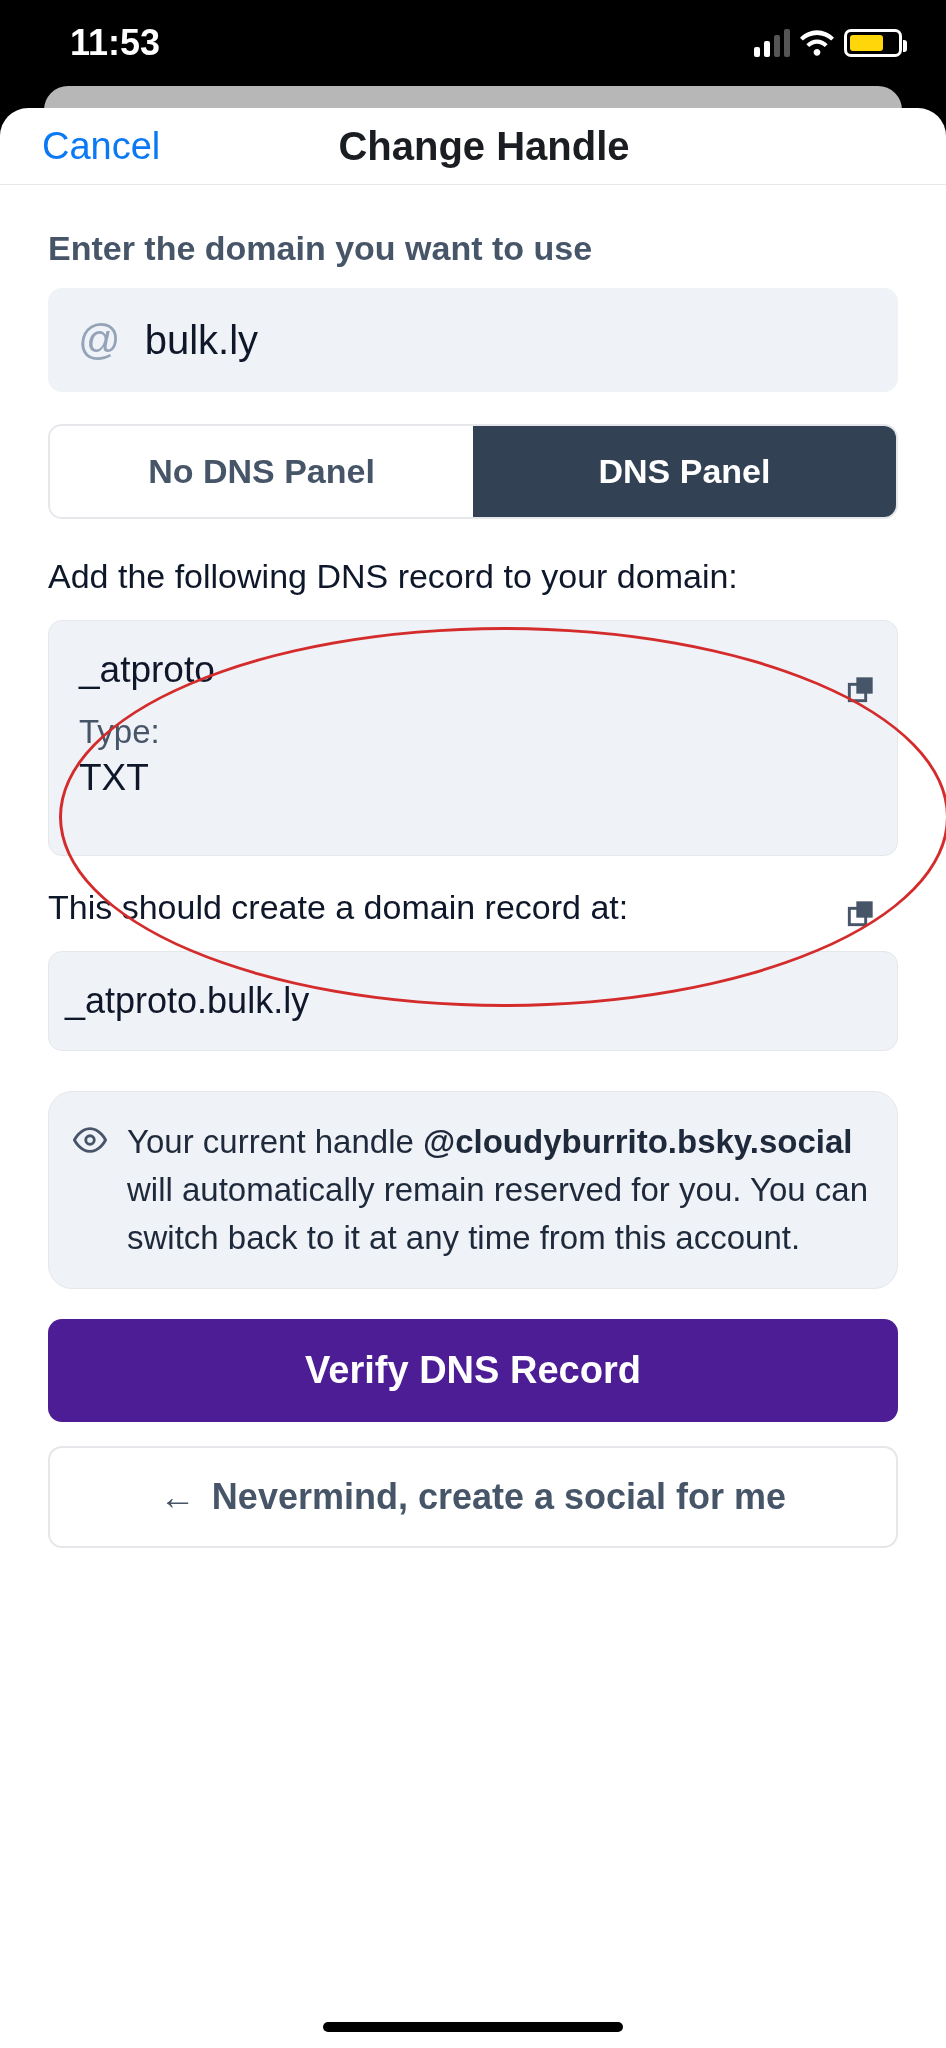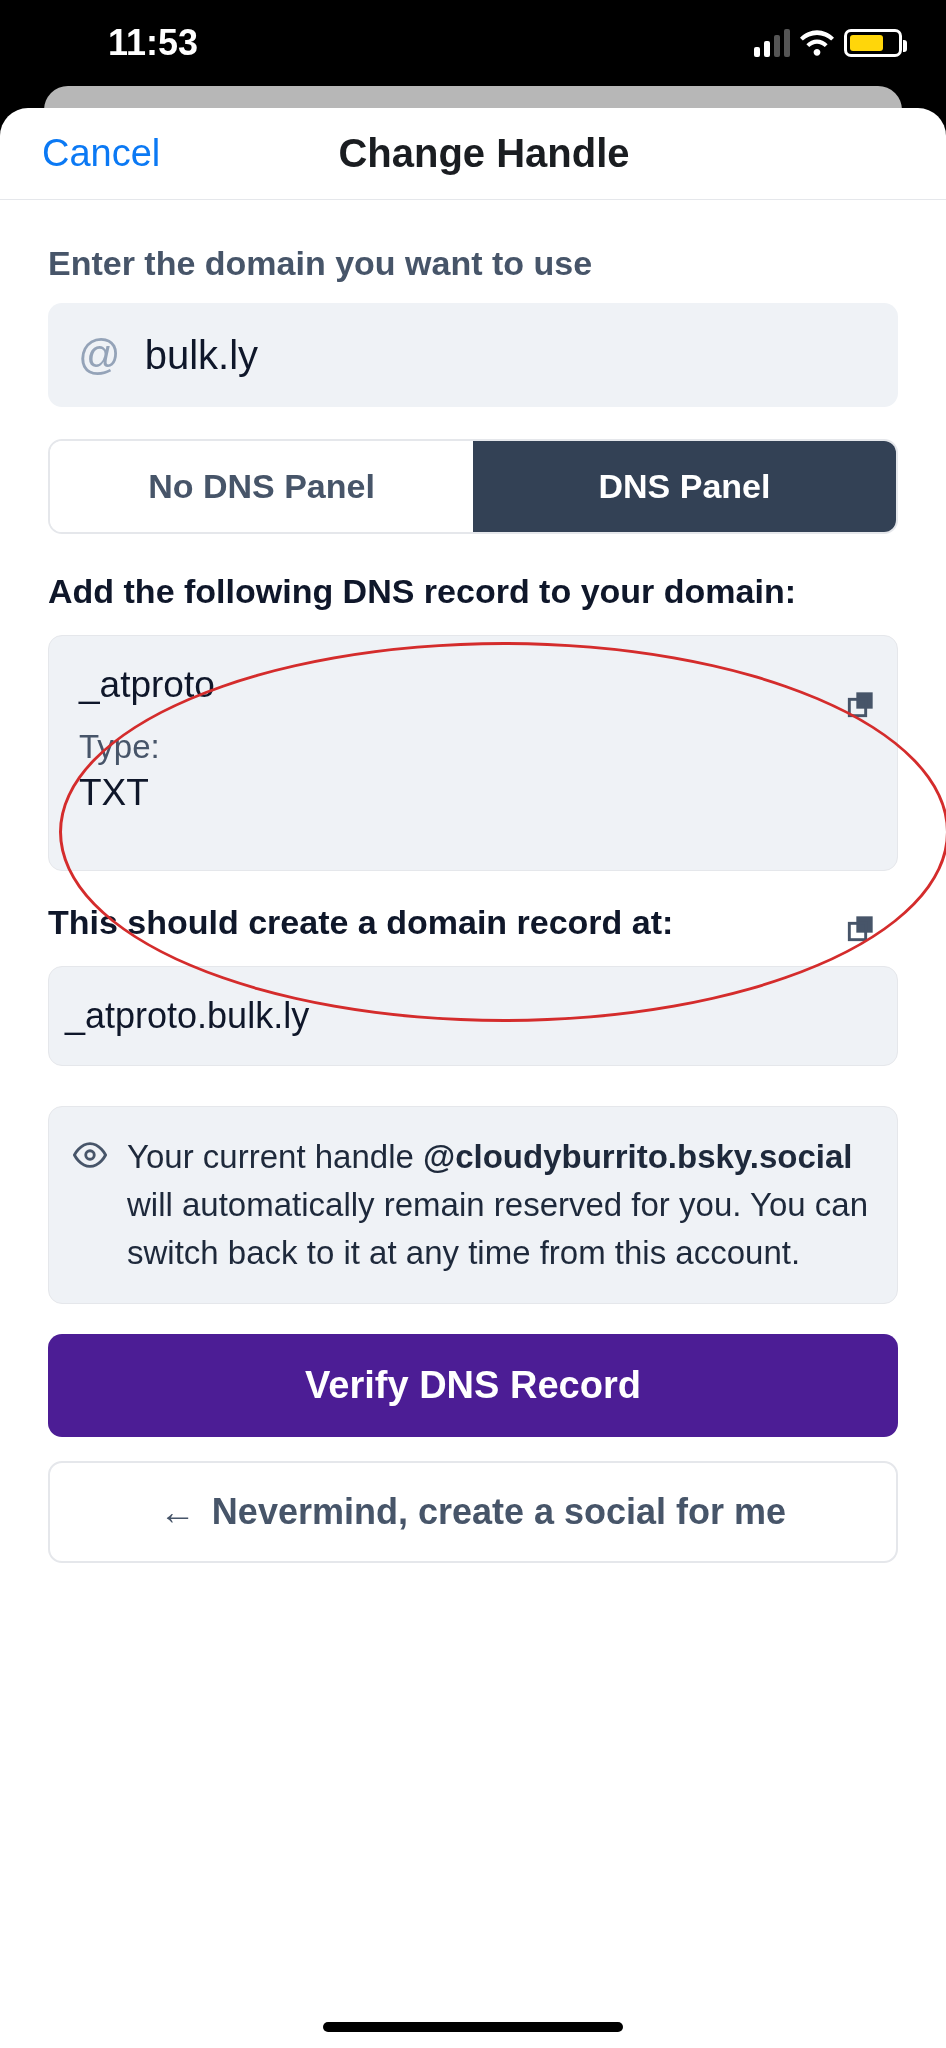--- a/index.html
+++ b/index.html
@@ -1,62 +1,62 @@
 <!DOCTYPE html>
 <html><head>
 <meta charset="utf-8">
 <style>
   * { box-sizing: border-box; -webkit-font-smoothing: antialiased; }
   html, body { margin:0; padding:0; width:946px; height:2048px; font-family: -apple-system, "Helvetica Neue", Arial, sans-serif; background:#000; }
   .phone { width:946px; height:2048px; background:#000; position:relative; overflow:hidden; }
 
   
-  .status-bar { height:86px; color:#fff; display:flex; align-items:center; justify-content:space-between; padding:0 44px 0 108px; font-size:36px; font-weight:600; }
+  .status-bar { height:86px; color:#fff; display:flex; align-items:center; justify-content:space-between; padding:0 44px 0 70px; font-size:36px; font-weight:600; }
   .status-right { display:flex; align-items:center; gap:10px; }
   .signal { display:flex; align-items:flex-end; gap:4px; height:28px; }
   .signal .bar { width:6px; background:#fff; border-radius:2px; }
   .signal .b1{height:10px;} .signal .b2{height:16px;} .signal .b3{height:22px; background:#555;} .signal .b4{height:28px; background:#555;}
   .wifi svg { display:block; }
   .battery { width:58px; height:28px; border:3px solid #fff; border-radius:7px; position:relative; display:flex; align-items:center; padding:3px; }
   .battery::after{content:"";position:absolute;right:-8px;top:8px;width:4px;height:12px;background:#fff;border-radius:0 3px 3px 0;}
   .battery .fill{height:100%; width:72%; background:#ffd60a; border-radius:3px;}
 
   
   .sheet-under { position:absolute; top:86px; left:44px; right:44px; height:80px; background:#b7b7b7; border-radius:24px 24px 0 0; }
   .sheet { position:absolute; top:108px; left:0; right:0; bottom:0; background:#fff; border-radius:28px 28px 0 0; overflow:hidden; }
 
-  .nav { height:92px; display:flex; align-items:center; border-bottom:1px solid #e5e7eb; position:relative; }
+  .nav { height:77px; display:flex; align-items:center; border-bottom:1px solid #e5e7eb; position:relative; }
   .nav .cancel { color:#0b79f4; font-size:38px; font-weight:400; padding-left:42px; cursor:pointer; }
   .nav .title { position:absolute; left:0; right:0; text-align:center; font-size:40px; font-weight:700; color:#1a1d21; pointer-events:none;padding-left:22px; }
 
   .content { padding:44px 48px 0 48px; }
   .label { color:#475569; font-size:34px; font-weight:600; margin-bottom:20px; }
   .domain-box { background:#eff2f6; border-radius:14px; padding:28px 30px; display:flex; align-items:center; gap:24px; margin-bottom:32px; }
   .at { color:#94a3b8; font-size:42px; font-weight:500; }
   .domain-val { color:#0f172a; font-size:40px; font-weight:500; }
 
   .seg { display:flex; border:2px solid #e5e7eb; border-radius:14px; overflow:hidden; margin-bottom:38px; }
   .seg .opt { flex:1; text-align:center; padding:26px 0; font-size:34px; font-weight:700; color:#475569; background:#fff; cursor:pointer; }
   .seg .opt.active { background:#334155; color:#fff; }
 
-  .instr { color:#0f172a; font-size:34px; font-weight:700; margin-bottom:24px; }
+  .instr { color:#0f172a; font-size:34px; font-weight:400; margin-bottom:24px; }
 
   .dns-card { background:#eff2f6; border:1px solid #e5e7eb; border-radius:14px; padding:28px 30px 34px 30px; position:relative; margin-bottom:32px; }
   .dns-label { color:#475569; font-size:33px; font-weight:500; margin-bottom:6px; }
   .dns-value { color:#0f172a; font-size:37px; font-weight:500; margin-bottom:22px; word-break:break-all; }
   .dns-value:last-child{margin-bottom:0;}
   .copy-btn { position:absolute; right:22px; cursor:pointer; color:#475569; display:flex; }
   .copy-1 { top:54px; }
   .copy-2 { top:278px; }
 
   .ellipse { position:absolute; border:3px solid #d42c2c; border-radius:50%; width:890px; height:380px; left:10px; top:6px; pointer-events:none; }
 
   .record-box { background:#eff2f6; border:1px solid #e5e7eb; border-radius:14px; padding:28px 16px; font-size:36px; font-weight:500; color:#0f172a; margin-bottom:40px; }
 
-  .notice { background:#eff2f6; border:1px solid #e5e7eb; border-radius:14px; padding:26px 24px; display:flex; gap:20px; font-size:33px; color:#1e293b; line-height:1.45; margin-bottom:30px; }
+  .notice { background:#eff2f6; border:1px solid #e5e7eb; border-radius:24px; padding:26px 24px; display:flex; gap:20px; font-size:33px; color:#1e293b; line-height:1.45; margin-bottom:30px; }
   .notice .eye { flex:0 0 auto; color:#475569; margin-top:4px; }
   .notice b { font-weight:700; }
 
   .primary-btn { background:#4c1d95; color:#fff; font-size:38px; font-weight:700; text-align:center; padding:30px 0; border-radius:14px; cursor:pointer; margin-bottom:24px; }
   .secondary-btn { border:2px solid #e5e7eb; color:#475569; font-size:36px; font-weight:600; text-align:center; padding:28px 0; border-radius:14px; cursor:pointer; display:flex; justify-content:center; gap:16px; align-items:center; }
 
   .home-ind { position:absolute; bottom:16px; left:50%; transform:translateX(-50%); width:300px; height:10px; background:#000; border-radius:10px; }
 </style>
 </head>
 <body>

